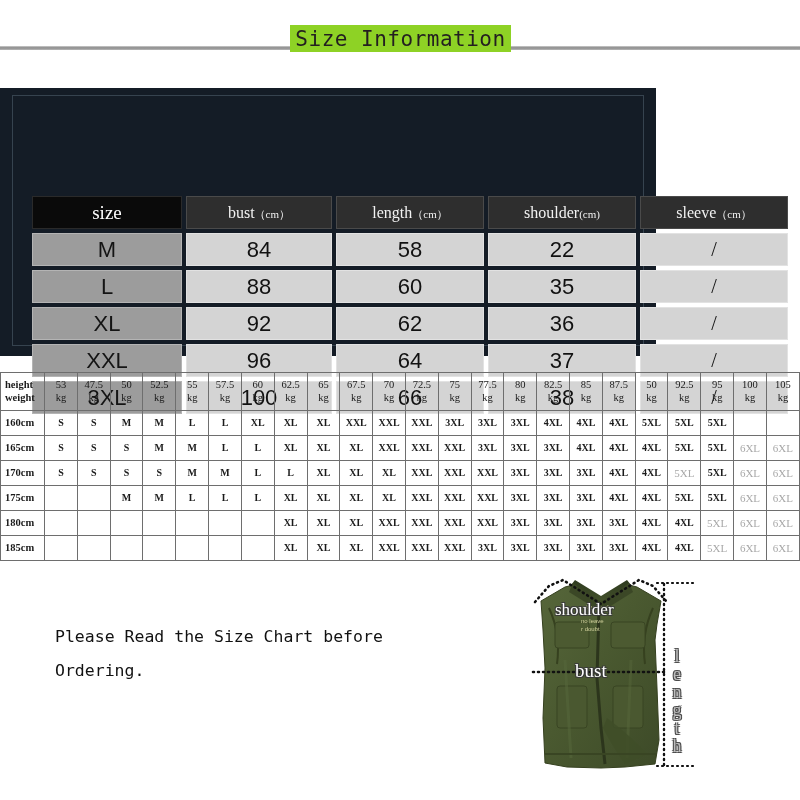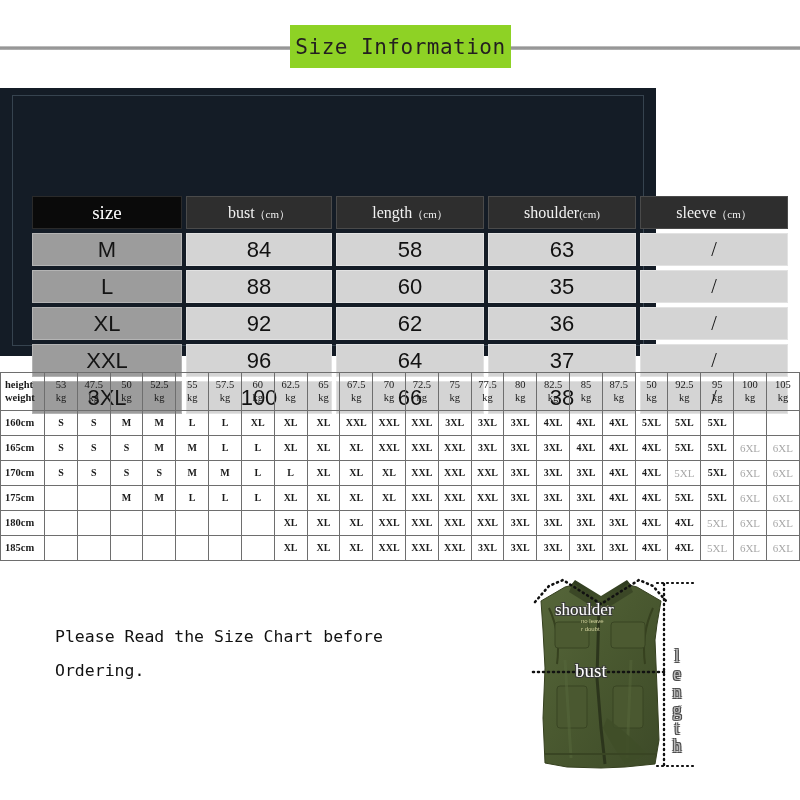--- a/index.html
+++ b/index.html
@@ -27,21 +27,21 @@
     top: 46px;
     width: 800px;
     height: 4px;
     background: linear-gradient(to bottom, #cfcfcf 0%, #8a8a8a 45%, #b9b9b9 100%);
   }
   #title-box {
     position: absolute;
     left: 290px;
     top: 25px;
     width: 221px;
-    height: 43px;
+    height: 27px;
     background: #8ed225;
     display: flex;
     align-items: center;
     justify-content: center;
   }
   #title-text {
     font-family: "DejaVu Sans Mono", monospace;
     font-size: 21px;
     color: #231f20;
     letter-spacing: 0.5px;
@@ -264,21 +264,21 @@
         <th>
           <span>sleeve</span><span class="unit">（cm）</span>
         </th>
       </tr>
     </thead>
     <tbody id="size-table-body">
         <tr>
           <td class="sizecell">M</td>
           <td class="valcell">84</td>
           <td class="valcell">58</td>
-          <td class="valcell">63</td>
+          <td class="valcell">22</td>
           <td class="valcell slash">/</td>
         </tr>
         <tr>
           <td class="sizecell">L</td>
           <td class="valcell">88</td>
           <td class="valcell">60</td>
           <td class="valcell">35</td>
           <td class="valcell slash">/</td>
         </tr>
         <tr>

